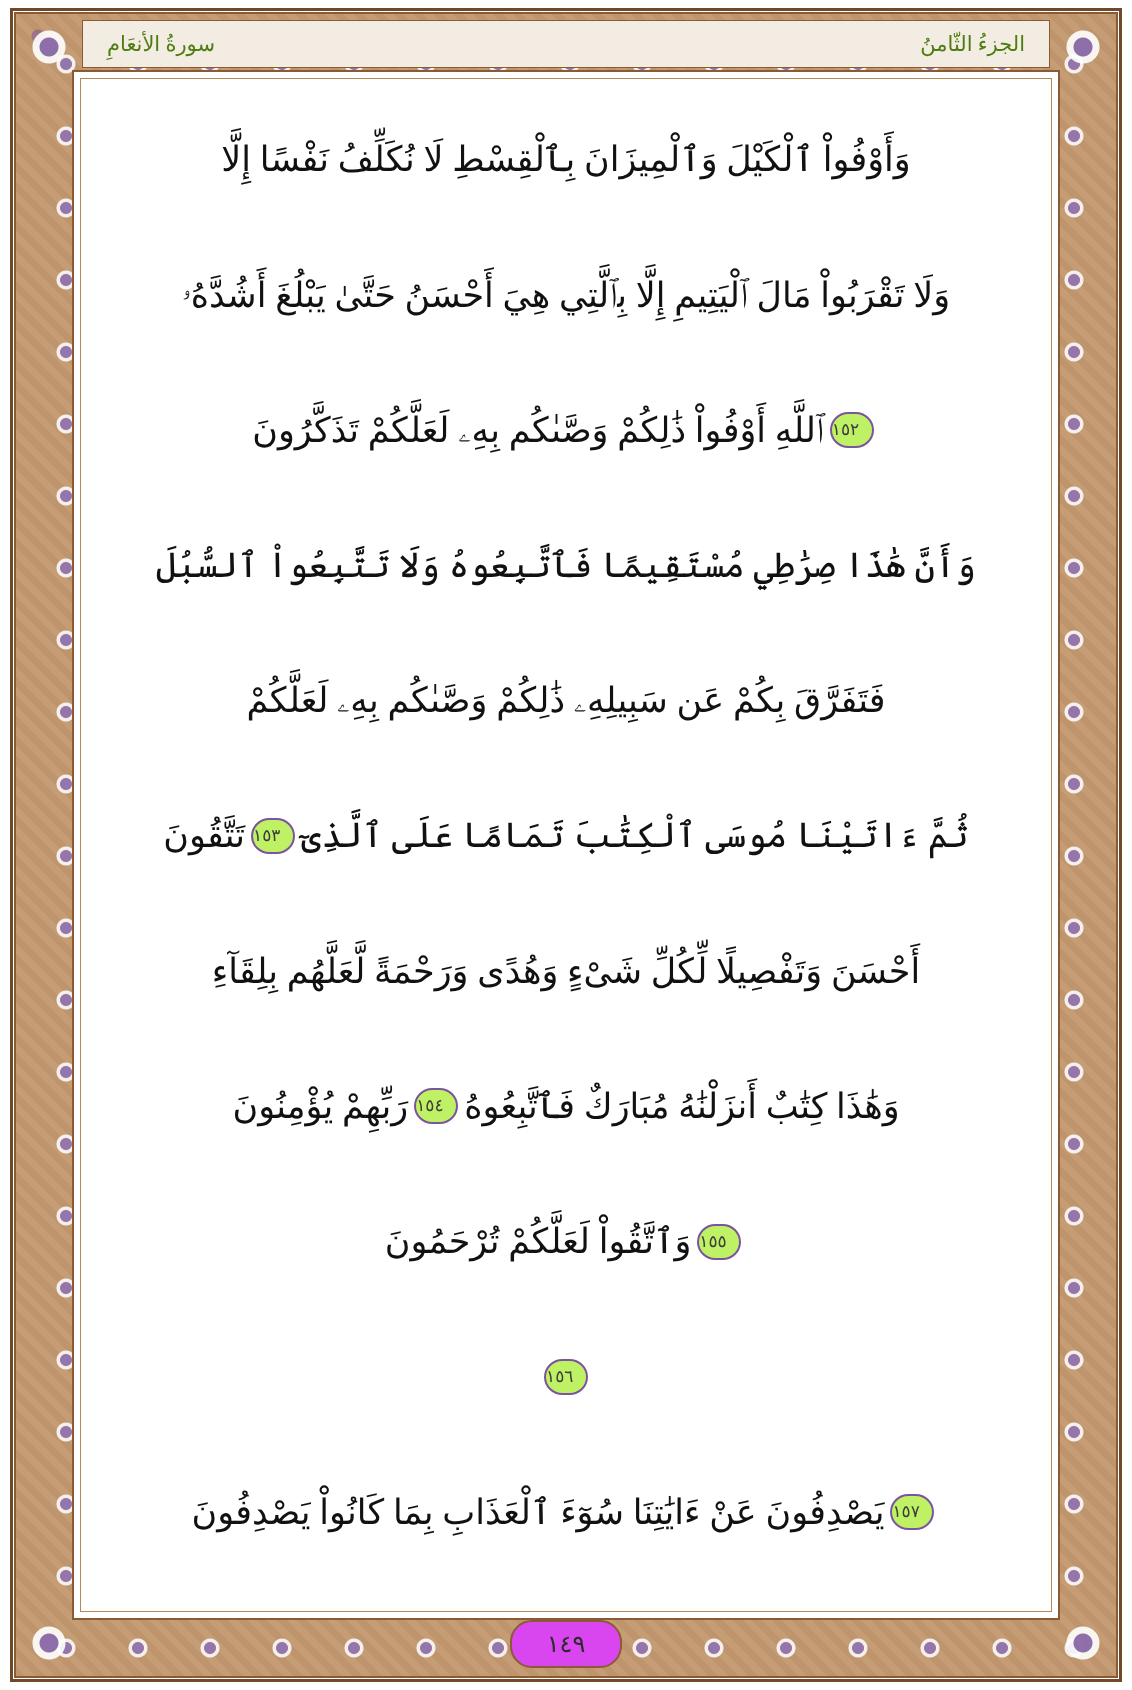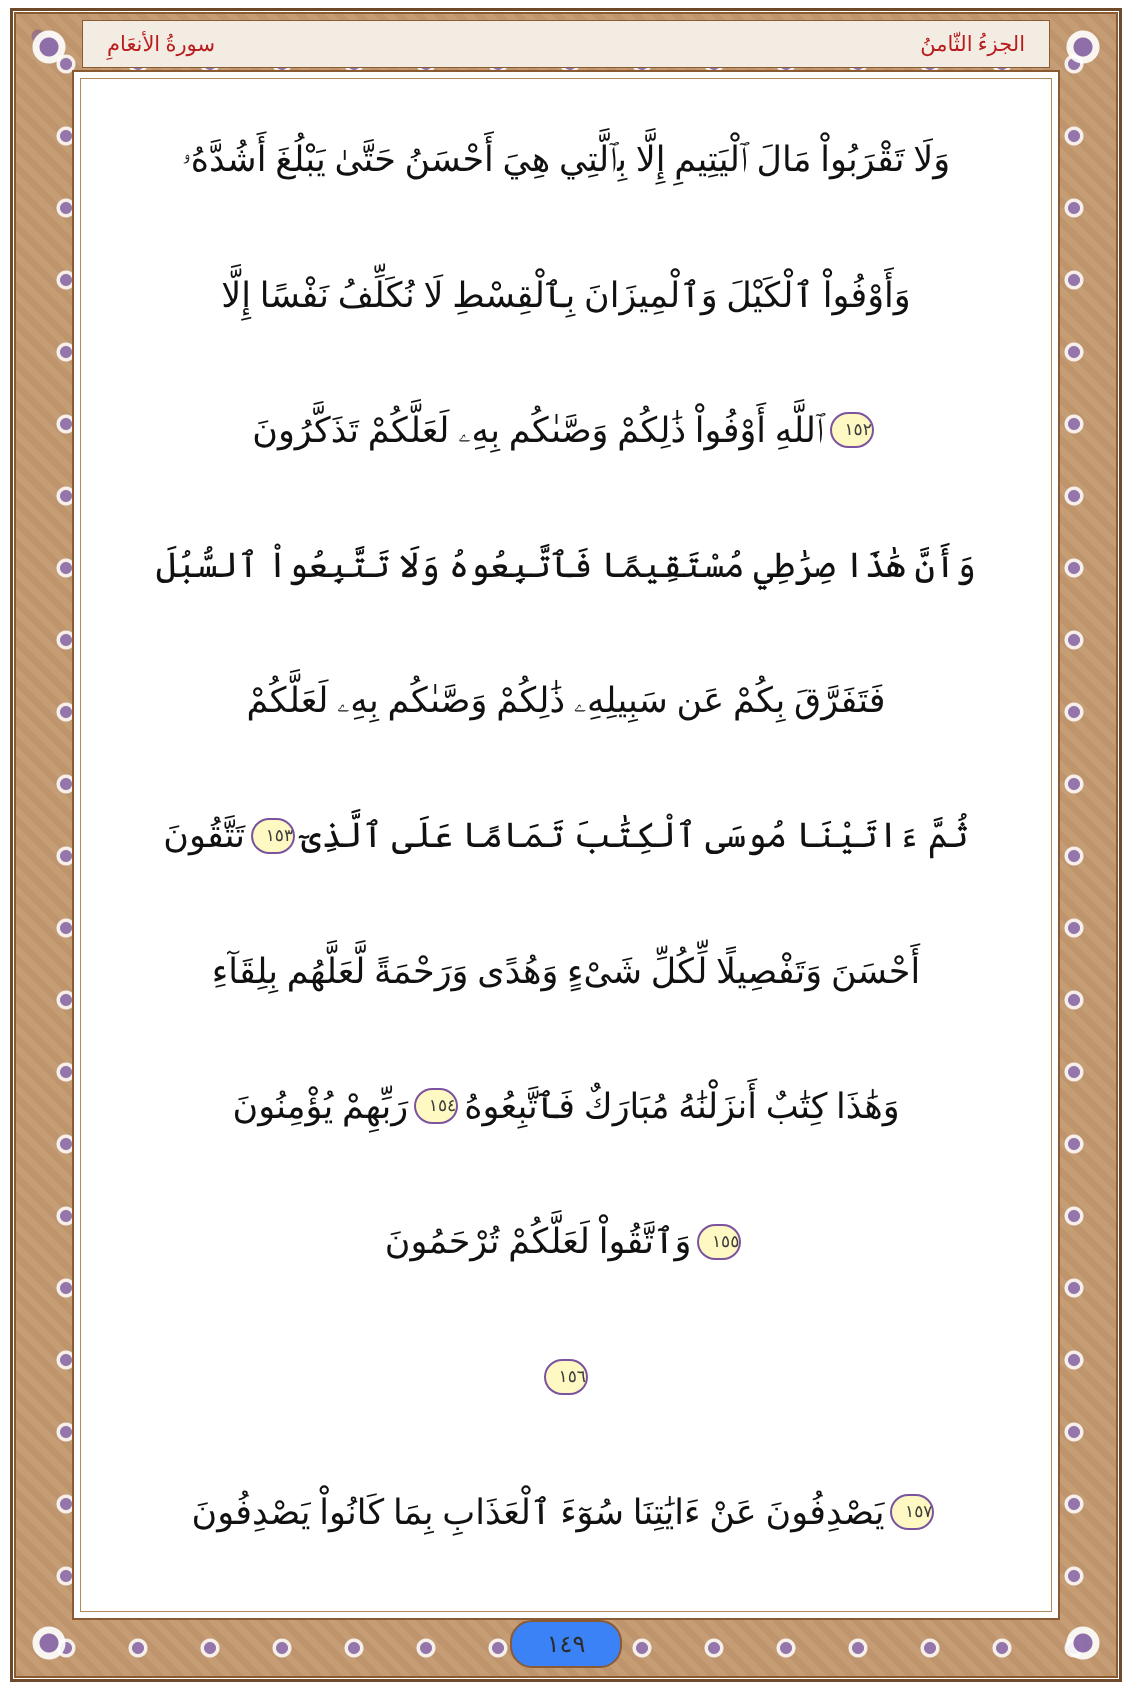--- a/index.html
+++ b/index.html
@@ -91,21 +91,21 @@
     align-items: center;
     justify-content: space-between;
     padding: 0 24px;
     box-sizing: border-box;
     background: #f2ece2;
     border: 1px solid #8a5a33;
   }
   .header .hdr-text {
     font-family: "Liberation Serif", "DejaVu Serif", serif;
     font-size: 21px;
-    color: #b91c1c;
+    color: #4d7c0f;
     letter-spacing: 0;
     white-space: nowrap;
   }
 
   
   .text-body {
     position: absolute;
     left: 92px;
     top: 100px;
     right: 92px;
@@ -133,45 +133,45 @@
     transform: scaleX(1.0);
   }
 
   
   .ayah {
     display: inline-block;
     min-width: 40px;
     height: 32px;
     line-height: 32px;
     margin: 0 6px;
-    text-align: right;
+    text-align: left;
     font-size: 17px;
     color: #3d3d3d;
     border: 2px solid #7c539e;
     border-radius: 50%/60%;
-    background: #fef9c3;
+    background: #bef264;
     vertical-align: middle;
     font-family: "Liberation Serif", "DejaVu Serif", serif;
   }
 
   
   .page-num-wrap {
     position: absolute;
     left: 0;
     right: 0;
     bottom: 22px;
     display: flex;
     justify-content: center;
   }
   .page-num {
     min-width: 108px;
     height: 44px;
     line-height: 44px;
     text-align: center;
-    background: #3b82f6;
+    background: #d946ef;
     border: 2px solid #8a5a33;
     border-radius: 22px;
     font-size: 24px;
     color: #2b2b2b;
     font-family: "Liberation Serif", "DejaVu Serif", serif;
   }
 
   
   .corner {
     position: absolute;
@@ -207,25 +207,25 @@
   <div class="frame-inner-thin"></div>
 
   <div class="header">
     <span class="hdr-text">الجزءُ الثّامنُ</span>
     <span class="hdr-text">سورةُ الأنعَامِ</span>
   </div>
 
   <div class="text-body">
 
     <div class="line">
+      <span class="txt">وَأَوْفُواْ ٱلْكَيْلَ وَٱلْمِيزَانَ بِٱلْقِسْطِ لَا نُكَلِّفُ نَفْسًا إِلَّا</span>
+    </div>
+
+    <div class="line">
       <span class="txt">وَلَا تَقْرَبُواْ مَالَ ٱلْيَتِيمِ إِلَّا بِٱلَّتِي هِيَ أَحْسَنُ حَتَّىٰ يَبْلُغَ أَشُدَّهُۥ</span>
-    </div>
-
-    <div class="line">
-      <span class="txt">وَأَوْفُواْ ٱلْكَيْلَ وَٱلْمِيزَانَ بِٱلْقِسْطِ لَا نُكَلِّفُ نَفْسًا إِلَّا</span>
     </div>
 
 
     <div class="line">
       <span class="ayah">١٥٢</span>
       <span class="txt">ٱللَّهِ أَوْفُواْ ذَٰلِكُمْ وَصَّىٰكُم بِهِۦ لَعَلَّكُمْ تَذَكَّرُونَ</span>
     </div>
 
     <div class="line">
       <span class="txt">وَأَنَّ هَٰذَا صِرَٰطِي مُسْتَقِيمًا فَٱتَّبِعُوهُ وَلَا تَتَّبِعُواْ ٱلسُّبُلَ</span>

